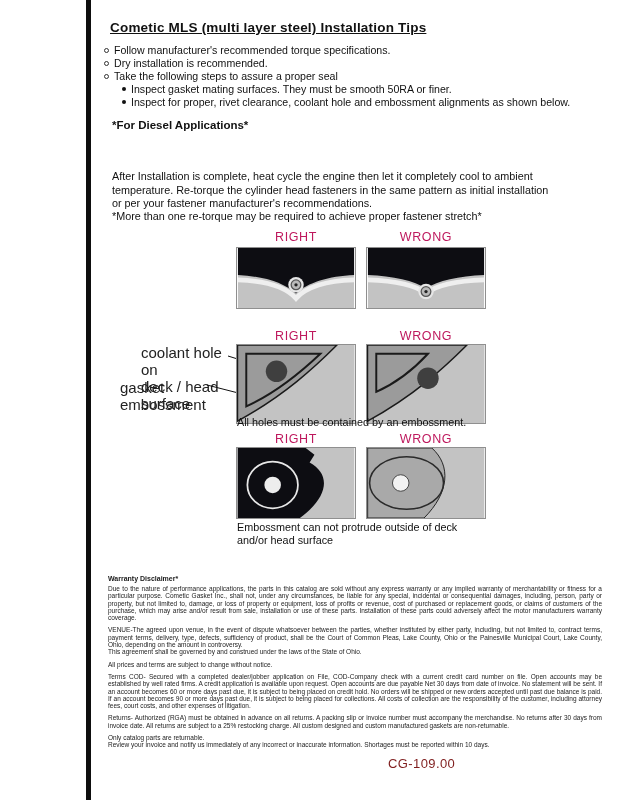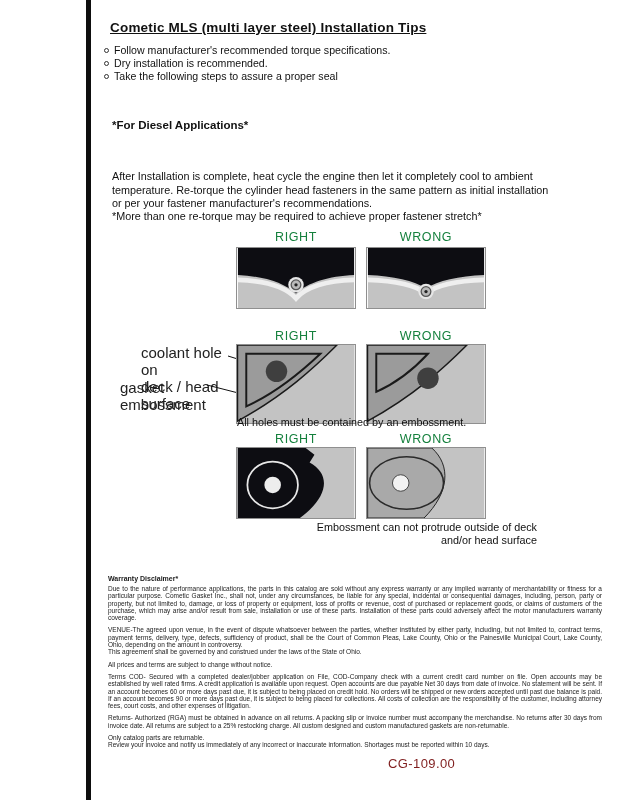--- a/index.html
+++ b/index.html
@@ -7,21 +7,21 @@
   body { font-family:"Liberation Sans", sans-serif; }
   .page { position:relative; width:618px; height:800px; background:#ffffff; overflow:hidden; color:#111; margin:0 auto; }
   .abs { position:absolute; }
   .spine { left:86px; top:0; width:5px; height:800px; background:#0e0e0e; }
   .title { left:110px; top:20px; font-size:13.5px; font-weight:bold; text-decoration:underline; letter-spacing:0.2px; }
   .bullet-line { font-size:10.6px; display:flex; align-items:center; gap:5px; white-space:nowrap; }
   .marker-circle { width:5px; height:5px; border:1px solid #333; border-radius:50%; display:inline-block; flex:0 0 auto; background:#fff; }
   .marker-dot { width:4px; height:4px; background:#111; border-radius:50%; display:inline-block; flex:0 0 auto; }
   .h2 { font-size:11.5px; font-weight:bold; }
   .para { font-size:10.8px; line-height:13.5px; white-space:pre-line; }
-  .dlabel { width:120px; text-align:center; font-size:12.5px; letter-spacing:0.6px; color:#15803d; }
+  .dlabel { width:120px; text-align:center; font-size:12.5px; letter-spacing:0.6px; color:#be185d; }
   .caption { font-size:10.8px; line-height:13px; white-space:pre-line; }
   .side-label { font-size:15px; line-height:17px; white-space:pre-line; color:#222; }
   .img { border:1px solid #8f8f8f; display:block; }
   .disc-head { font-size:7px; font-weight:bold; color:#1a1a1a; }
   .disc { width:494px; }
   .disc p { font-size:6.5px; line-height:7.3px; margin-bottom:5px; white-space:pre-line; color:#222; text-align:justify; }
   .footer { font-size:13px; letter-spacing:0.4px; color:#7f1d1d; }
 </style>
 </head>
 <body>
@@ -36,20 +36,28 @@
     <span class="marker-circle"></span>
     <span>Follow manufacturer's recommended torque specifications.</span>
   </div>
   <div class="abs bullet-line" style="left:104px; top:57px;">
     <span class="marker-circle"></span>
     <span>Dry installation is recommended.</span>
   </div>
   <div class="abs bullet-line" style="left:104px; top:70px;">
     <span class="marker-circle"></span>
     <span>Take the following steps to assure a proper seal</span>
+  </div>
+  <div class="abs bullet-line" style="left:122px; top:83px;">
+    <span class="marker-dot"></span>
+    <span>Inspect gasket mating surfaces.  They must be smooth 50RA or finer.</span>
+  </div>
+  <div class="abs bullet-line" style="left:122px; top:96px;">
+    <span class="marker-dot"></span>
+    <span>Inspect for proper, rivet clearance, coolant hole and embossment alignments as shown below.</span>
   </div>
 
   <div class="abs h2" style="left:112px; top:119px;text-align:right;">*For Diesel Applications*</div>
   <div class="abs para" style="left:112px; top:210px; width:505px;">*More than one re-torque may be required to achieve proper fastener stretch*</div>
   <div class="abs para" style="left:112px; top:170px; width:505px;">After Installation is complete, heat cycle the engine then let it completely cool to ambient
 temperature. Re-torque the cylinder head fasteners in the same pattern as initial installation
 or per your fastener manufacturer's recommendations.</div>
 
   <div class="abs dlabel" style="left:236px; top:230px;">RIGHT</div>
   <div class="abs dlabel" style="left:366px; top:230px;">WRONG</div>
@@ -108,21 +116,21 @@
     <ellipse cx="36" cy="38" rx="26" ry="24" fill="none" stroke="#e8e8e8" stroke-width="1.8"></ellipse>
     <circle cx="36" cy="38" r="8.5" fill="#ededed"></circle>
   </svg>
   <svg class="abs img" style="left:366px; top:447px;" width="120" height="72" viewBox="0 0 120 72">
     <rect width="120" height="72" fill="#c3c3c3"></rect>
     <path d="M0,0 H66 C86,18 84,46 58,72 H0 Z" fill="#a9a9a9" stroke="#222" stroke-width="1"></path>
     <ellipse cx="40" cy="36" rx="38" ry="27" fill="none" stroke="#2a2a2a" stroke-width="1.6"></ellipse>
     <circle cx="34" cy="36" r="8.5" fill="#f2f2f2" stroke="#444" stroke-width="1"></circle>
   </svg>
 
-  <div class="abs caption" style="left:237px; top:521px; width:300px;text-align:right;">Embossment can not protrude outside of deck
+  <div class="abs caption" style="left:237px; top:521px; width:300px;">Embossment can not protrude outside of deck
 and/or head surface</div>
 
   <div class="abs disc-head" style="left:108px; top:575px;">Warranty Disclaimer*</div>
   <div class="abs disc" style="left:108px; top:585px;">
     <p>Due to the nature of performance applications, the parts in this catalog are sold without any express warranty or any implied warranty of merchantability or fitness for a particular purpose.  Cometic Gasket Inc., shall not, under any circumstances, be liable for any special, incidental or consequential damages, including, person, party or property, but not limited to, damage, or loss of property or equipment, loss of profits or revenue, cost of purchased or replacement goods, or claims of customers of the purchase, which may arise and/or result from sale, installation or use of these parts.  Installation of these parts could adversely affect the motor manufacturers warranty coverage.</p>
     <p>VENUE-The agreed upon venue, in the event of dispute whatsoever between the parties, whether instituted by either party, including, but not limited to, contract terms, payment terms, delivery, type, defects, sufficiency of product, shall be the Court of Common Pleas, Lake County, Ohio or the Painesville Municipal Court, Lake County, Ohio, depending on the amount in controversy.
 This agreement shall be governed by and construed under the laws of the State of Ohio.</p>
     <p>All prices and terms are subject to change without notice.</p>
     <p>Terms COD- Secured with a completed dealer/jobber application on File, COD-Company check with a current credit card number on file.  Open accounts may be established by well rated firms.  A credit application is available upon request.  Open accounts are due payable Net 30 days from date of invoice.  No statement will be sent.  If an account becomes 60 or more days past due, it is subject to being placed on credit hold.  No orders will be shipped or new orders accepted until past due balance is paid.  If an account becomes 90 or more days past due, it is subject to being placed for collections.  All costs of collection are the responsibility of the customer, including attorney fees, court costs, and other expenses of litigation.</p>
     <p>Returns- Authorized (RGA) must be obtained in advance on all returns.  A packing slip or invoice number must accompany the merchandise.  No returns after 30 days from invoice date.  All returns are subject to a 25% restocking charge.  All custom designed and custom manufactured gaskets are non-returnable.</p>

